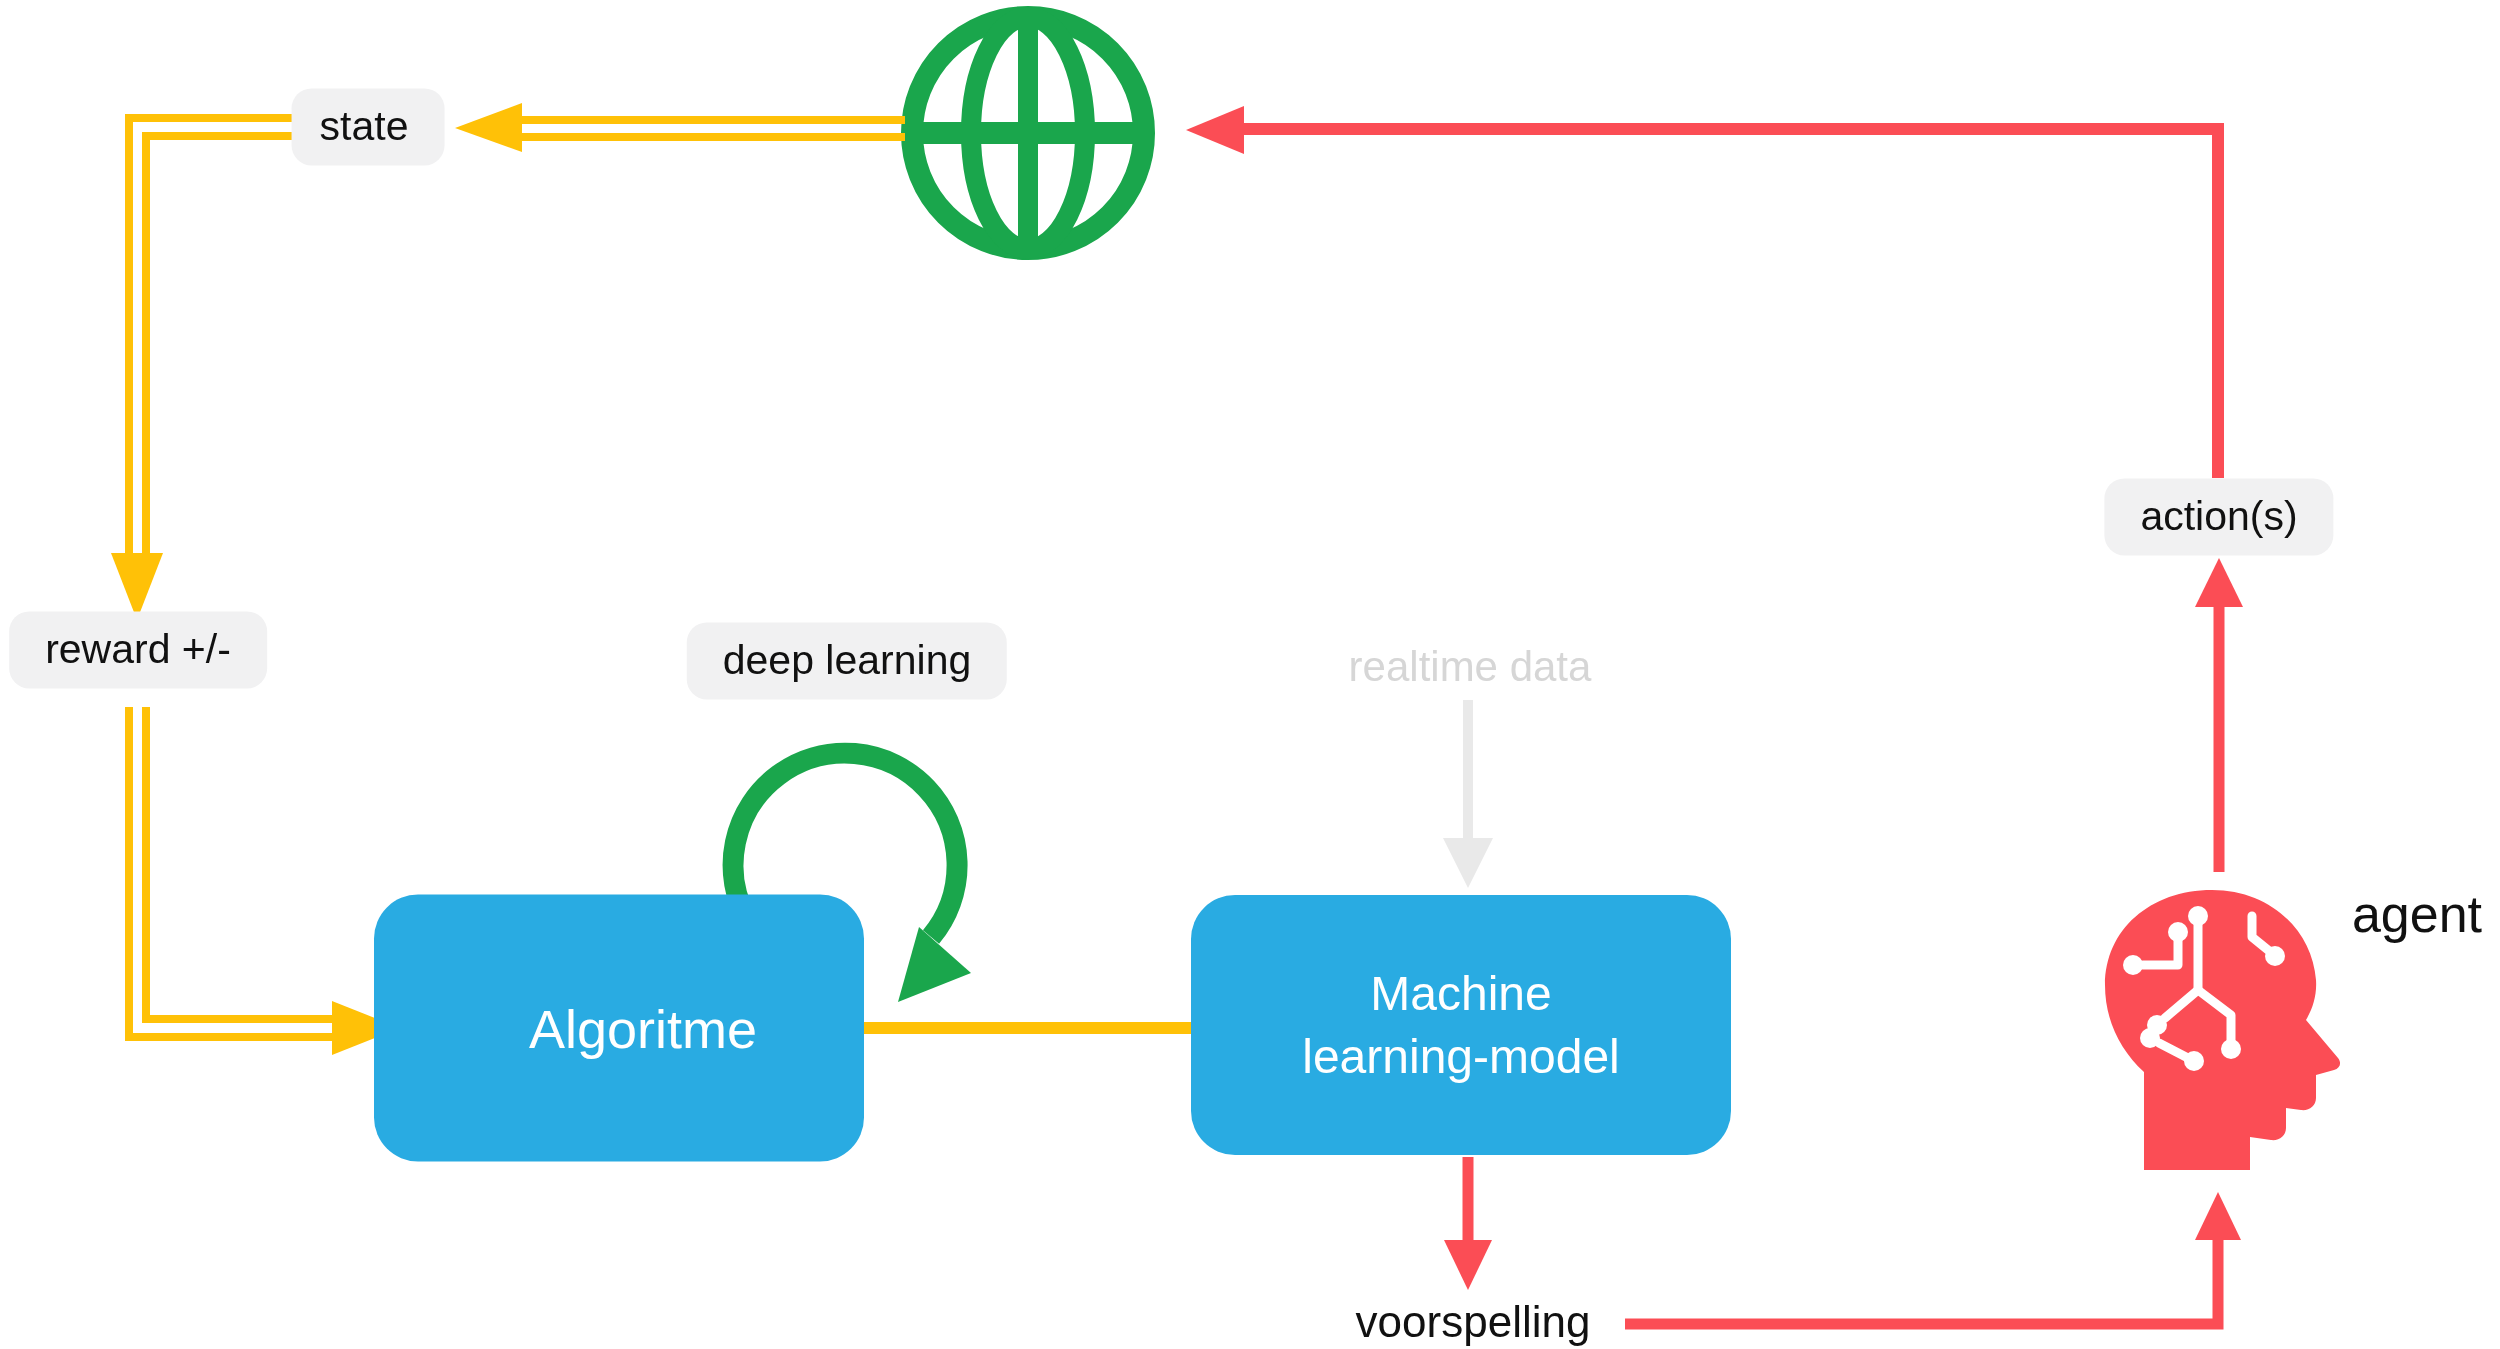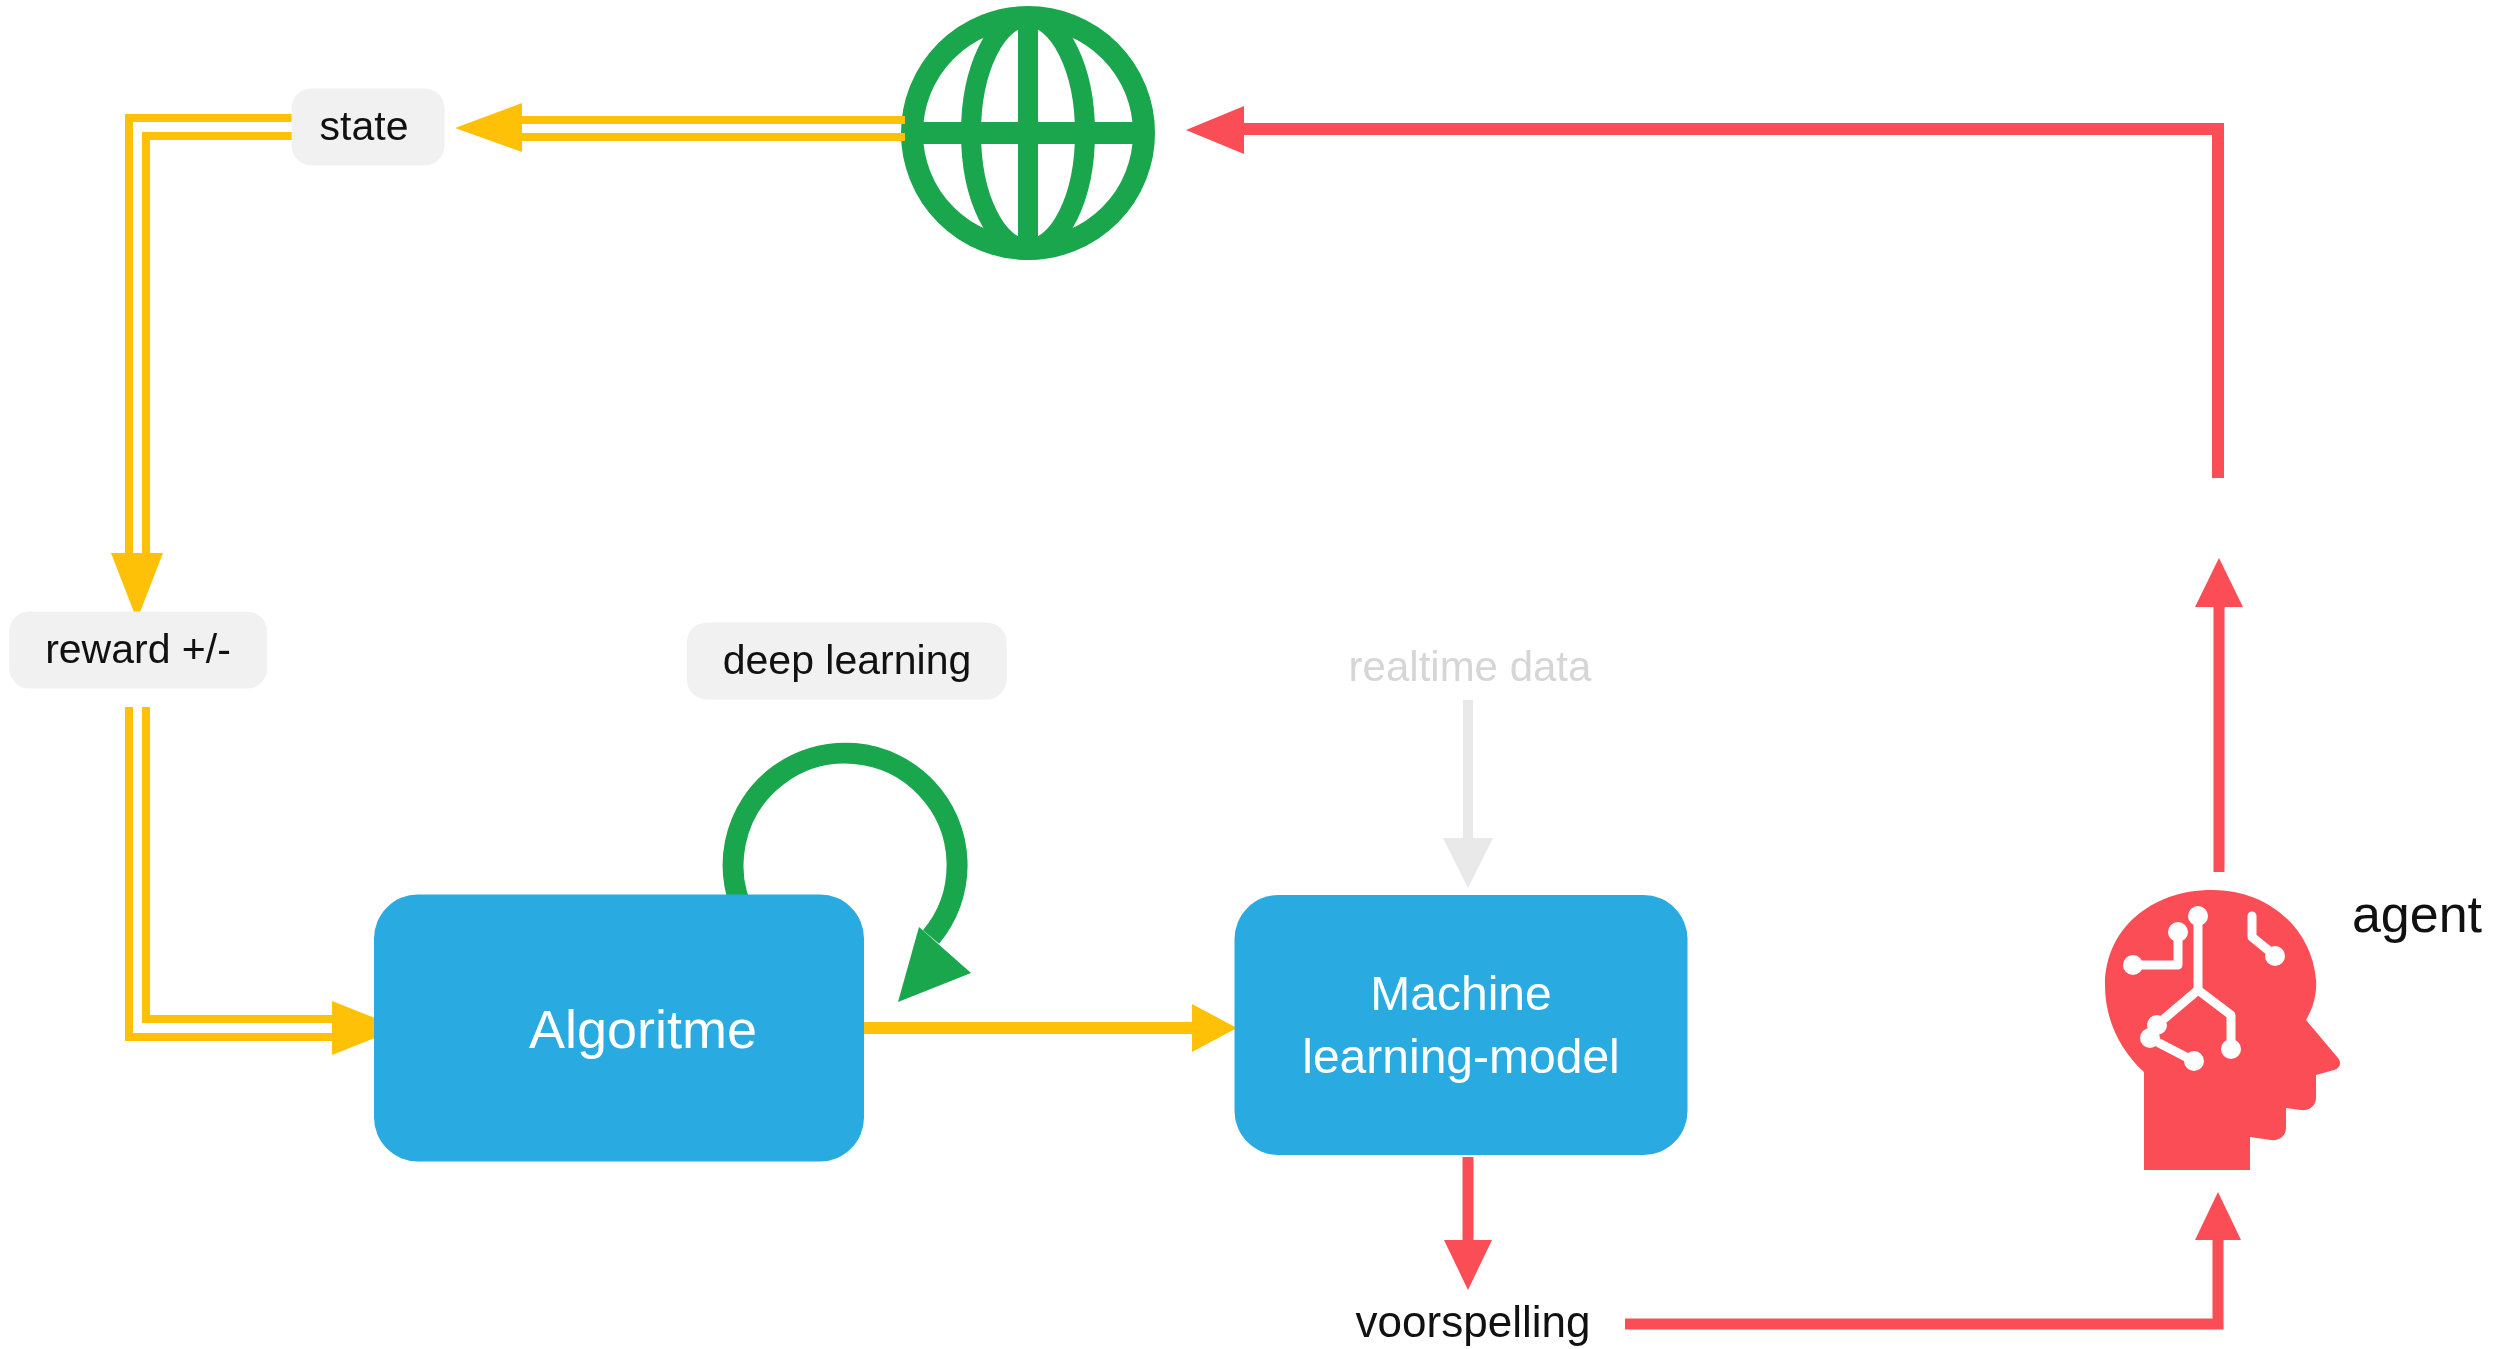--- a/index.html
+++ b/index.html
@@ -35,21 +35,21 @@
   }
   .muted{color:var(--muted-text); font-size:42px;}
   .black-sm{color:var(--ink); font-size:44px;}
   .black-lg{color:var(--ink); font-size:52px;}
   .node-box{
     position:absolute; z-index:2; transform:translate(-50%,-50%);
     background:var(--blue); color:#fff; border-radius:44px;
     display:flex; align-items:center; justify-content:center; text-align:center;
   }
   #algorithm-box{left:619px; top:1028px; width:442px; height:267px; font-size:54px;padding-left:48px;}
-  #ml-model-box{left:1461px; top:1025px; width:453px; height:260px; font-size:48px; line-height:1.32; flex-direction:column;}
+  #ml-model-box{left:1461px; top:1025px; width:540px; height:260px; font-size:48px; line-height:1.32; flex-direction:column;}
 </style>
 </head>
 <body>
 
 <div id="canvas">
 
   <svg id="arrow-layer" width="2500" height="1349" viewBox="0 0 2500 1349">
 
     <g>
       <circle class="s-green" cx="1028" cy="133" r="116" stroke-width="22"></circle>
@@ -146,20 +146,21 @@
       </g>
     </g>
   </svg>
 
   <div class="pill" style="left:368px; top:127px;padding-left:28px;">state</div>
 
   <div class="pill" style="left:138px; top:650px;">reward +/-</div>
 
   <div class="pill" style="left:847px; top:661px;">deep learning</div>
 
+  <div class="pill" style="left:2219px; top:517px;">action(s)</div>
 
   <div class="plain-text muted" style="left:1470px; top:667px;">realtime data</div>
 
   <div class="plain-text black-sm" style="left:1473px; top:1322px;text-align:center;">voorspelling</div>
 
   <div class="plain-text black-lg" style="left:2417px; top:914px;">agent</div>
 
   <div id="algorithm-box" class="node-box">
     <span>Algoritme</span>
   </div>

